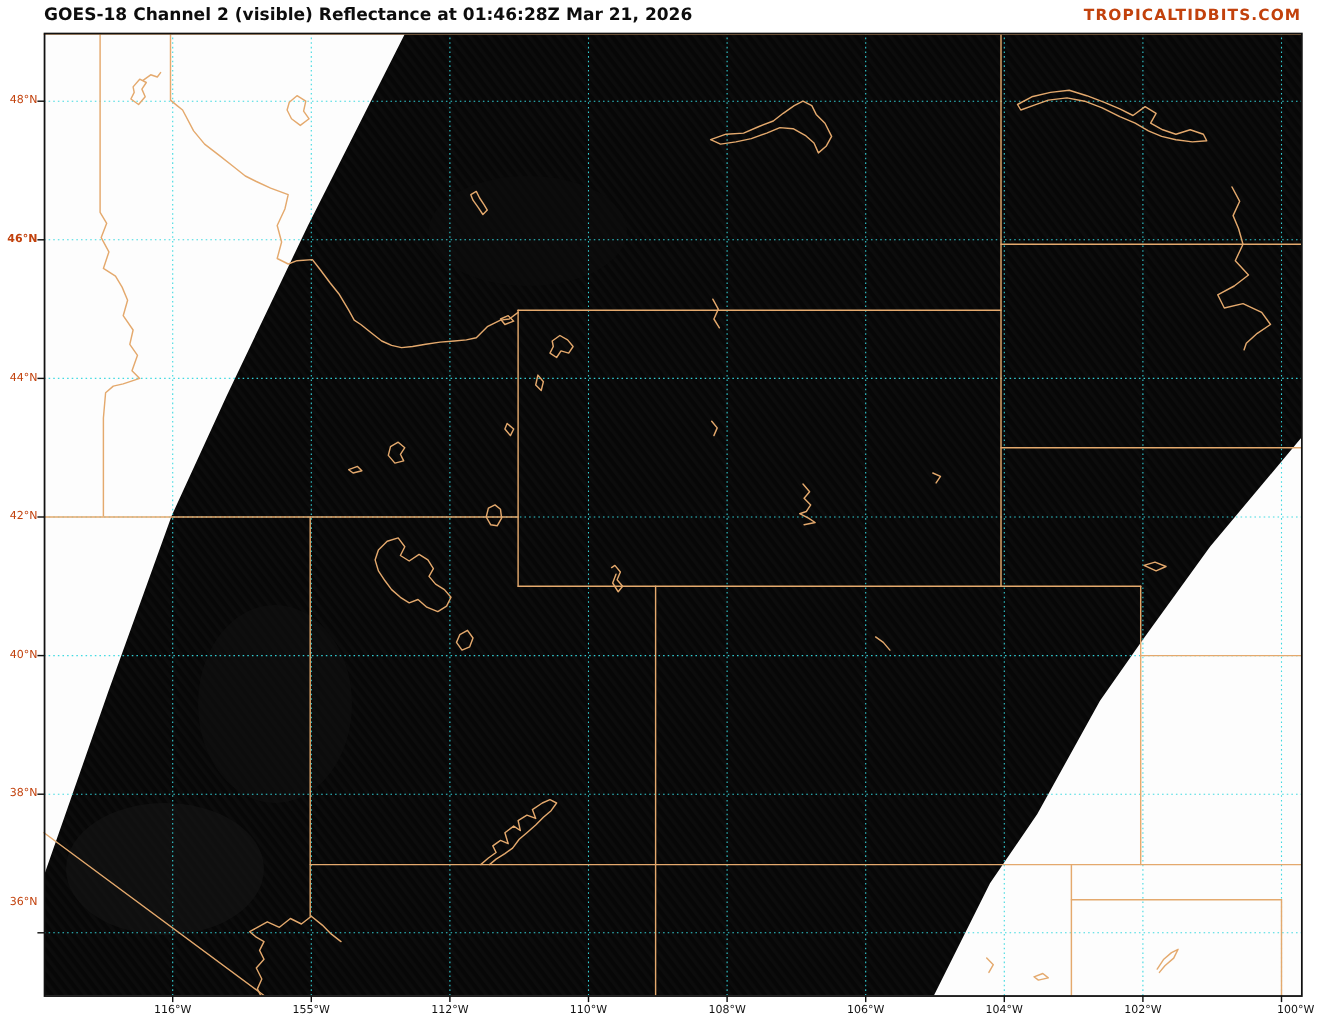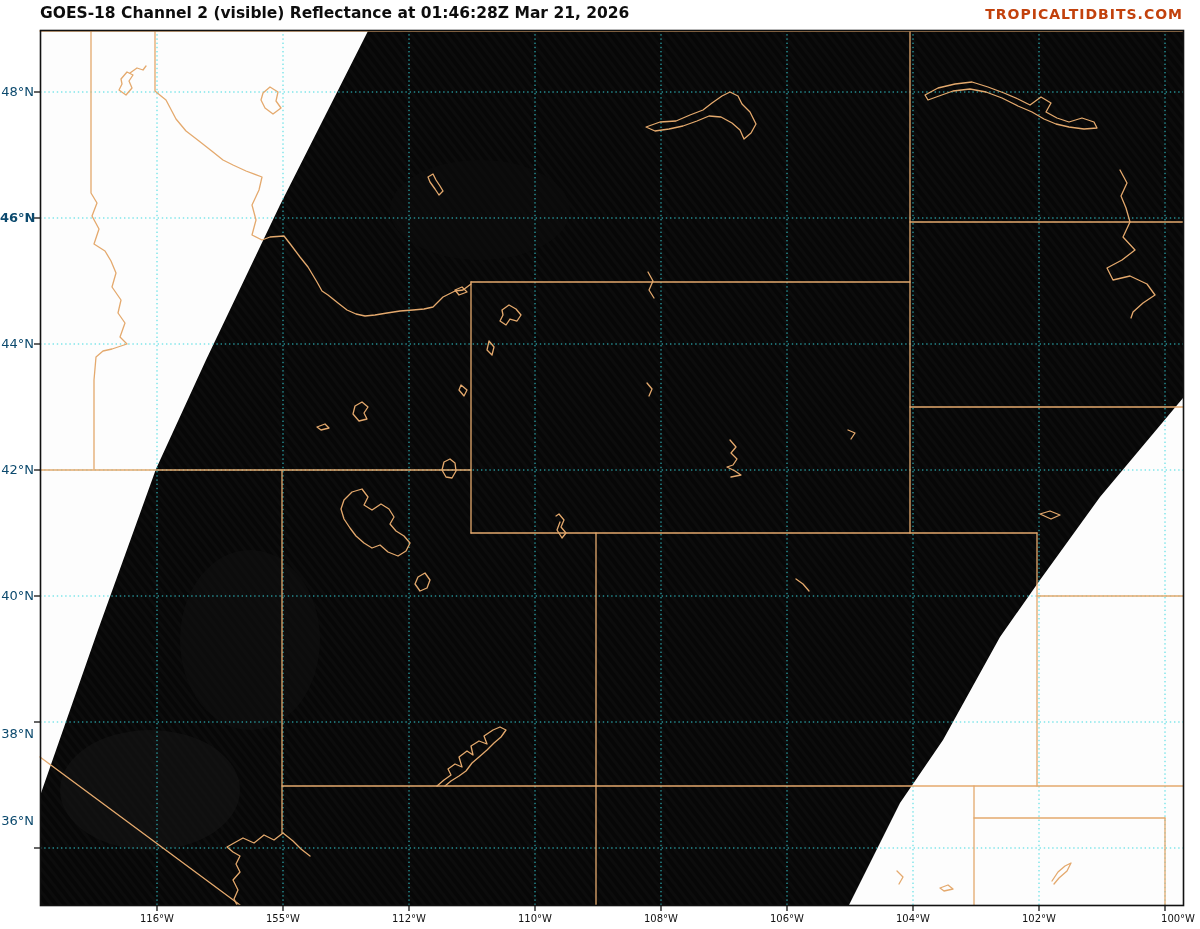--- a/index.html
+++ b/index.html
@@ -1,21 +1,21 @@
 <!DOCTYPE html>
 <html><head>
 <meta charset="utf-8">
 <style>
   html,body{margin:0;padding:0;background:#ffffff;}
   #app{position:relative;width:1200px;height:929px;background:#ffffff;overflow:hidden;
        font-family:"DejaVu Sans","Liberation Sans",sans-serif;}
   #page-title{position:absolute;left:40px;top:4px;font-size:15.5px;font-weight:bold;color:#0d0d0d;white-space:nowrap;}
   #watermark{position:absolute;right:17px;top:6px;font-size:14px;font-weight:bold;color:#c2410c;letter-spacing:1px;white-space:nowrap;}
   #map-svg{position:absolute;left:0;top:0;}
-  .ylab{position:absolute;width:34px;text-align:right;font-size:13px;color:#0c4a6e;line-height:14px;}
+  .ylab{position:absolute;width:34px;text-align:right;font-size:10px;color:#c2410c;line-height:14px;}
   .xlab{position:absolute;width:60px;text-align:center;font-size:10px;color:#111;line-height:15px;}
 </style>
 </head>
 <body>
 
 <div id="app">
   <div id="page-title">GOES-18 Channel 2 (visible) Reflectance at 01:46:28Z Mar 21, 2026</div>
   <div id="watermark">TROPICALTIDBITS.COM</div>
 
   <svg id="map-svg" width="1200" height="929" viewBox="0 0 1200 929" xmlns="http://www.w3.org/2000/svg">
@@ -125,21 +125,21 @@
         <line x1="1165" y1="905" x2="1165" y2="911" stroke="#111111" stroke-width="1.3"></line>
       </g>
   </svg>
 
   <div id="ylabels">
       <div class="ylab" style="left: 0px; top: 85px;">48°N</div>
       <div class="ylab" style="left: 0px; top: 211px; font-weight: bold;">46°N</div>
       <div class="ylab" style="left: 0px; top: 337px;">44°N</div>
       <div class="ylab" style="left: 0px; top: 463px;">42°N</div>
       <div class="ylab" style="left: 0px; top: 589px;">40°N</div>
-      <div class="ylab" style="left: 0px; top: 715px; margin-top: 12px;">38°N</div>
+      <div class="ylab" style="left: 0px; top: 715px;">38°N</div>
       <div class="ylab" style="left: 0px; top: 814px;">36°N</div>
     </div>
   <div id="xlabels">
       <div class="xlab" style="left: 127px; top: 911px;">116°W</div>
       <div class="xlab" style="left: 253px; top: 911px;">155°W</div>
       <div class="xlab" style="left: 379px; top: 911px;">112°W</div>
       <div class="xlab" style="left: 505px; top: 911px;">110°W</div>
       <div class="xlab" style="left: 631px; top: 911px;">108°W</div>
       <div class="xlab" style="left: 757px; top: 911px;">106°W</div>
       <div class="xlab" style="left: 883px; top: 911px;">104°W</div>

